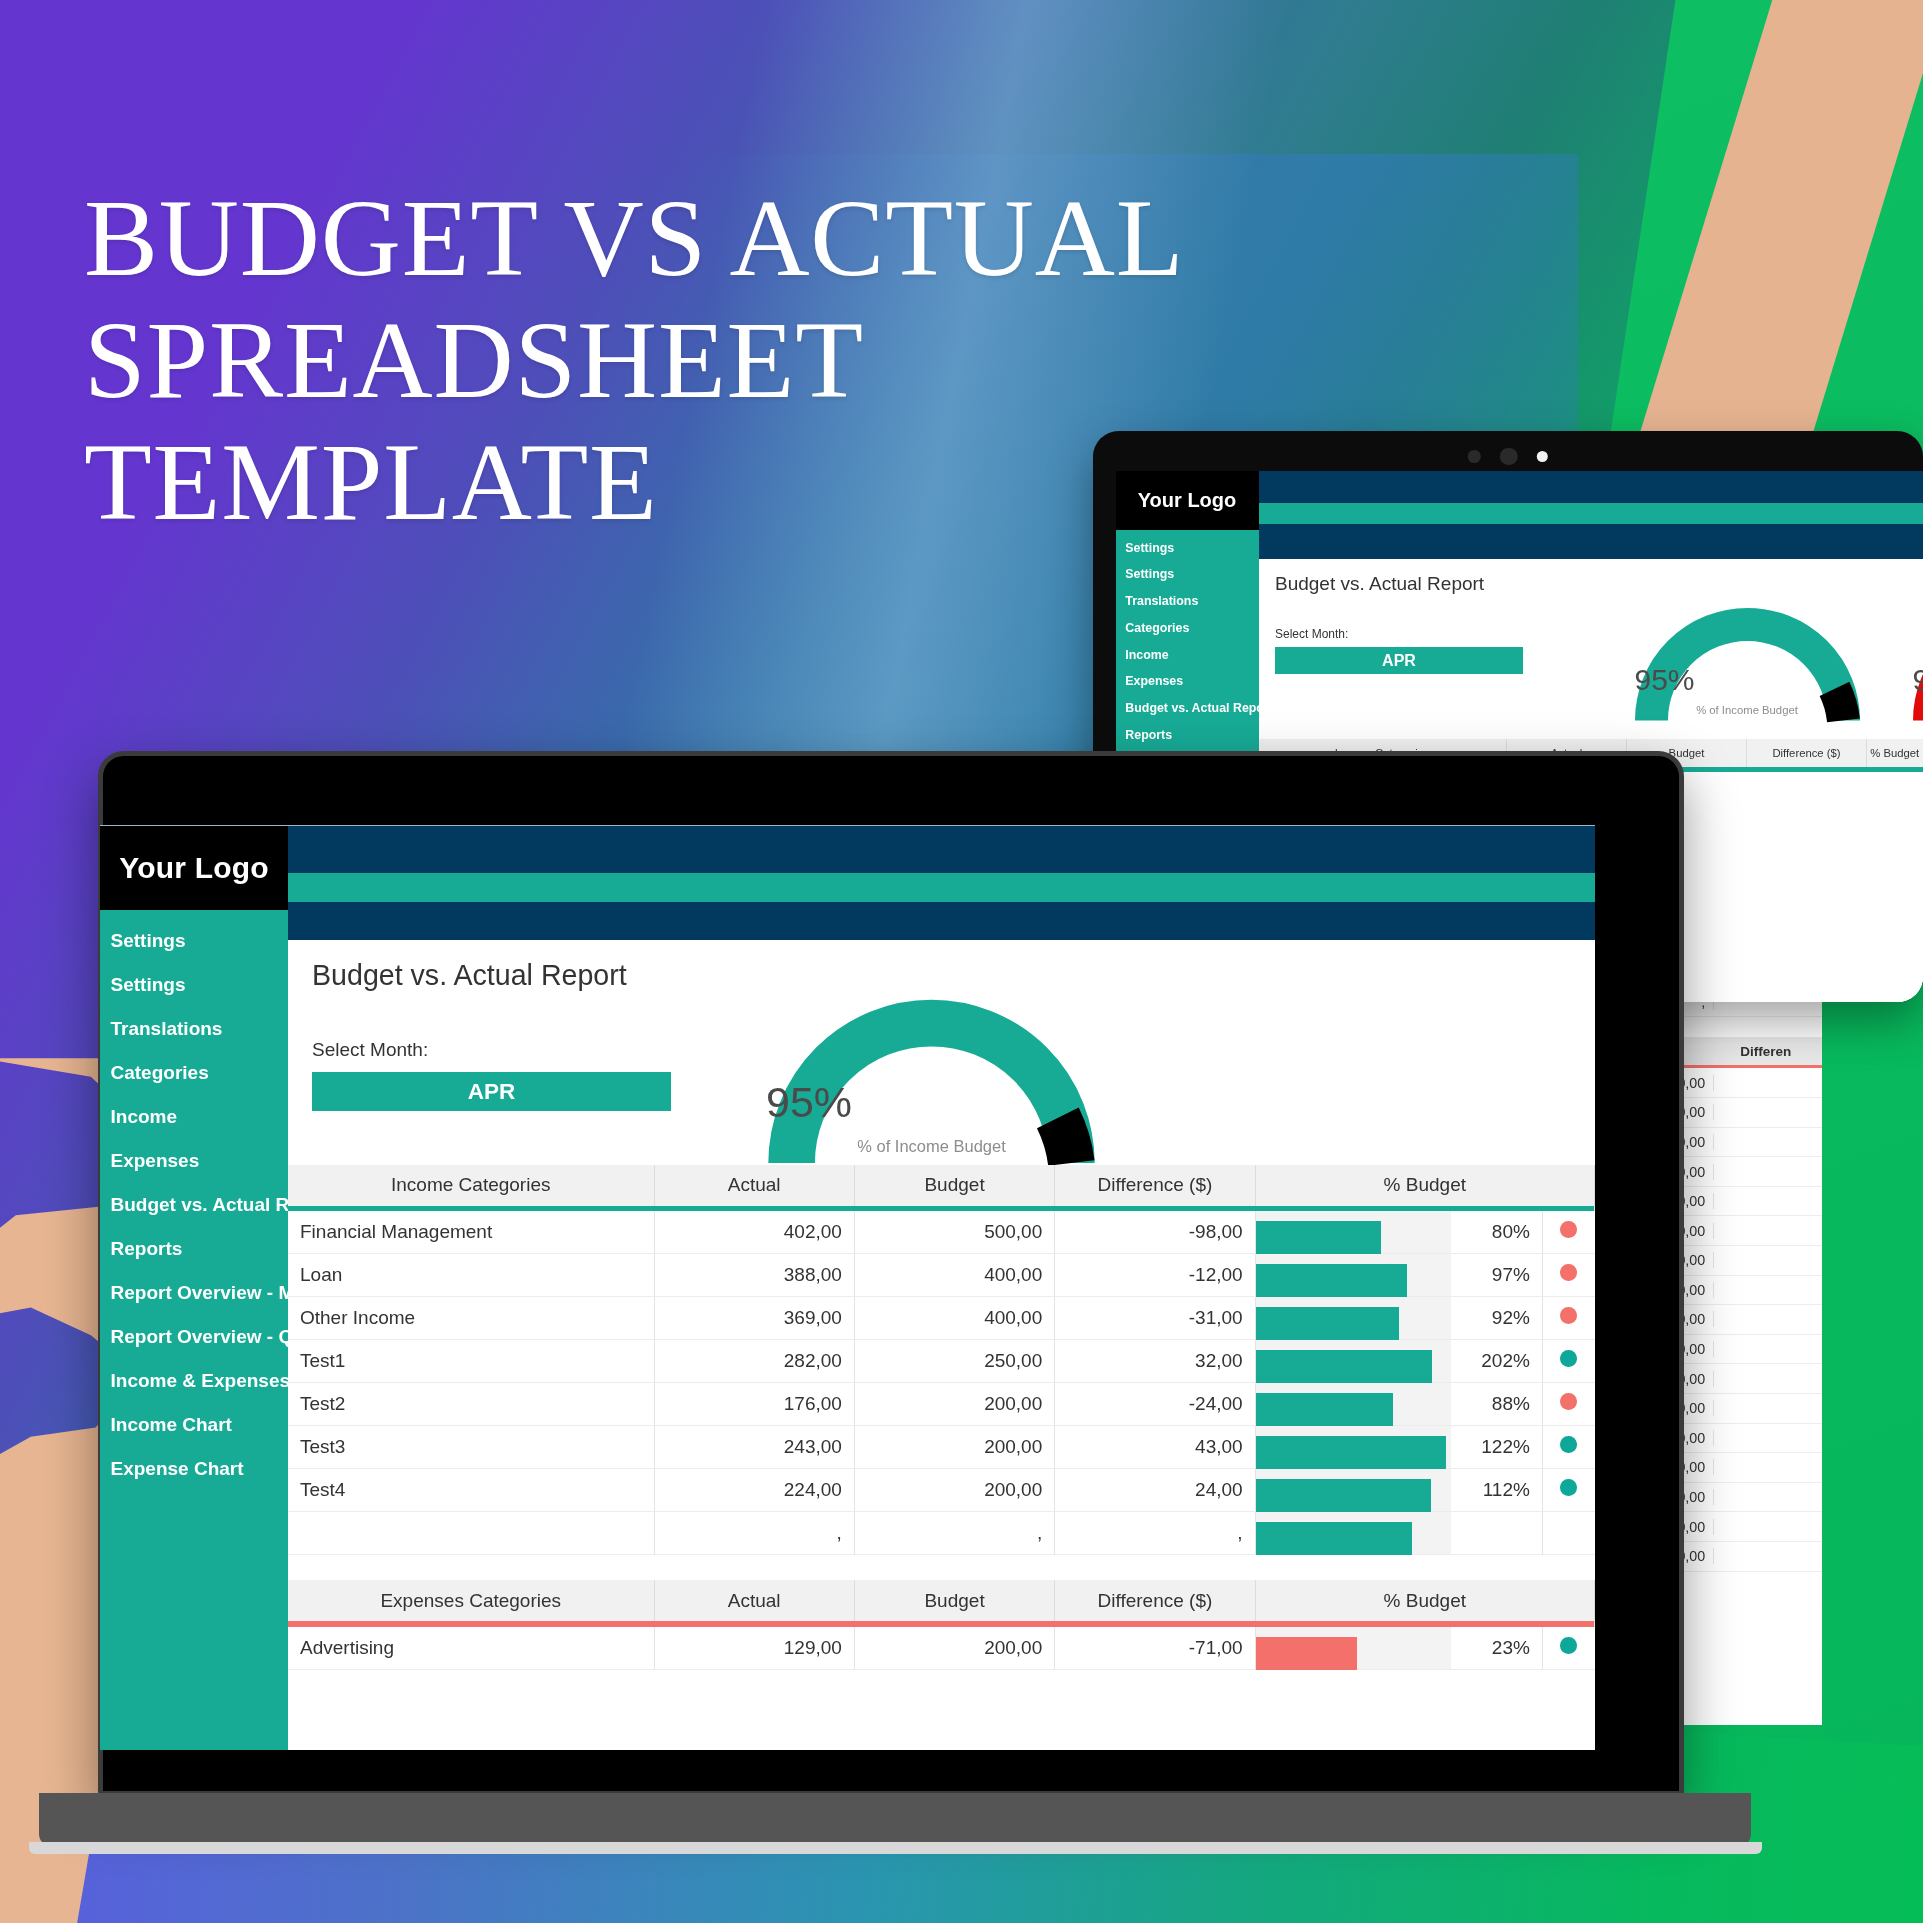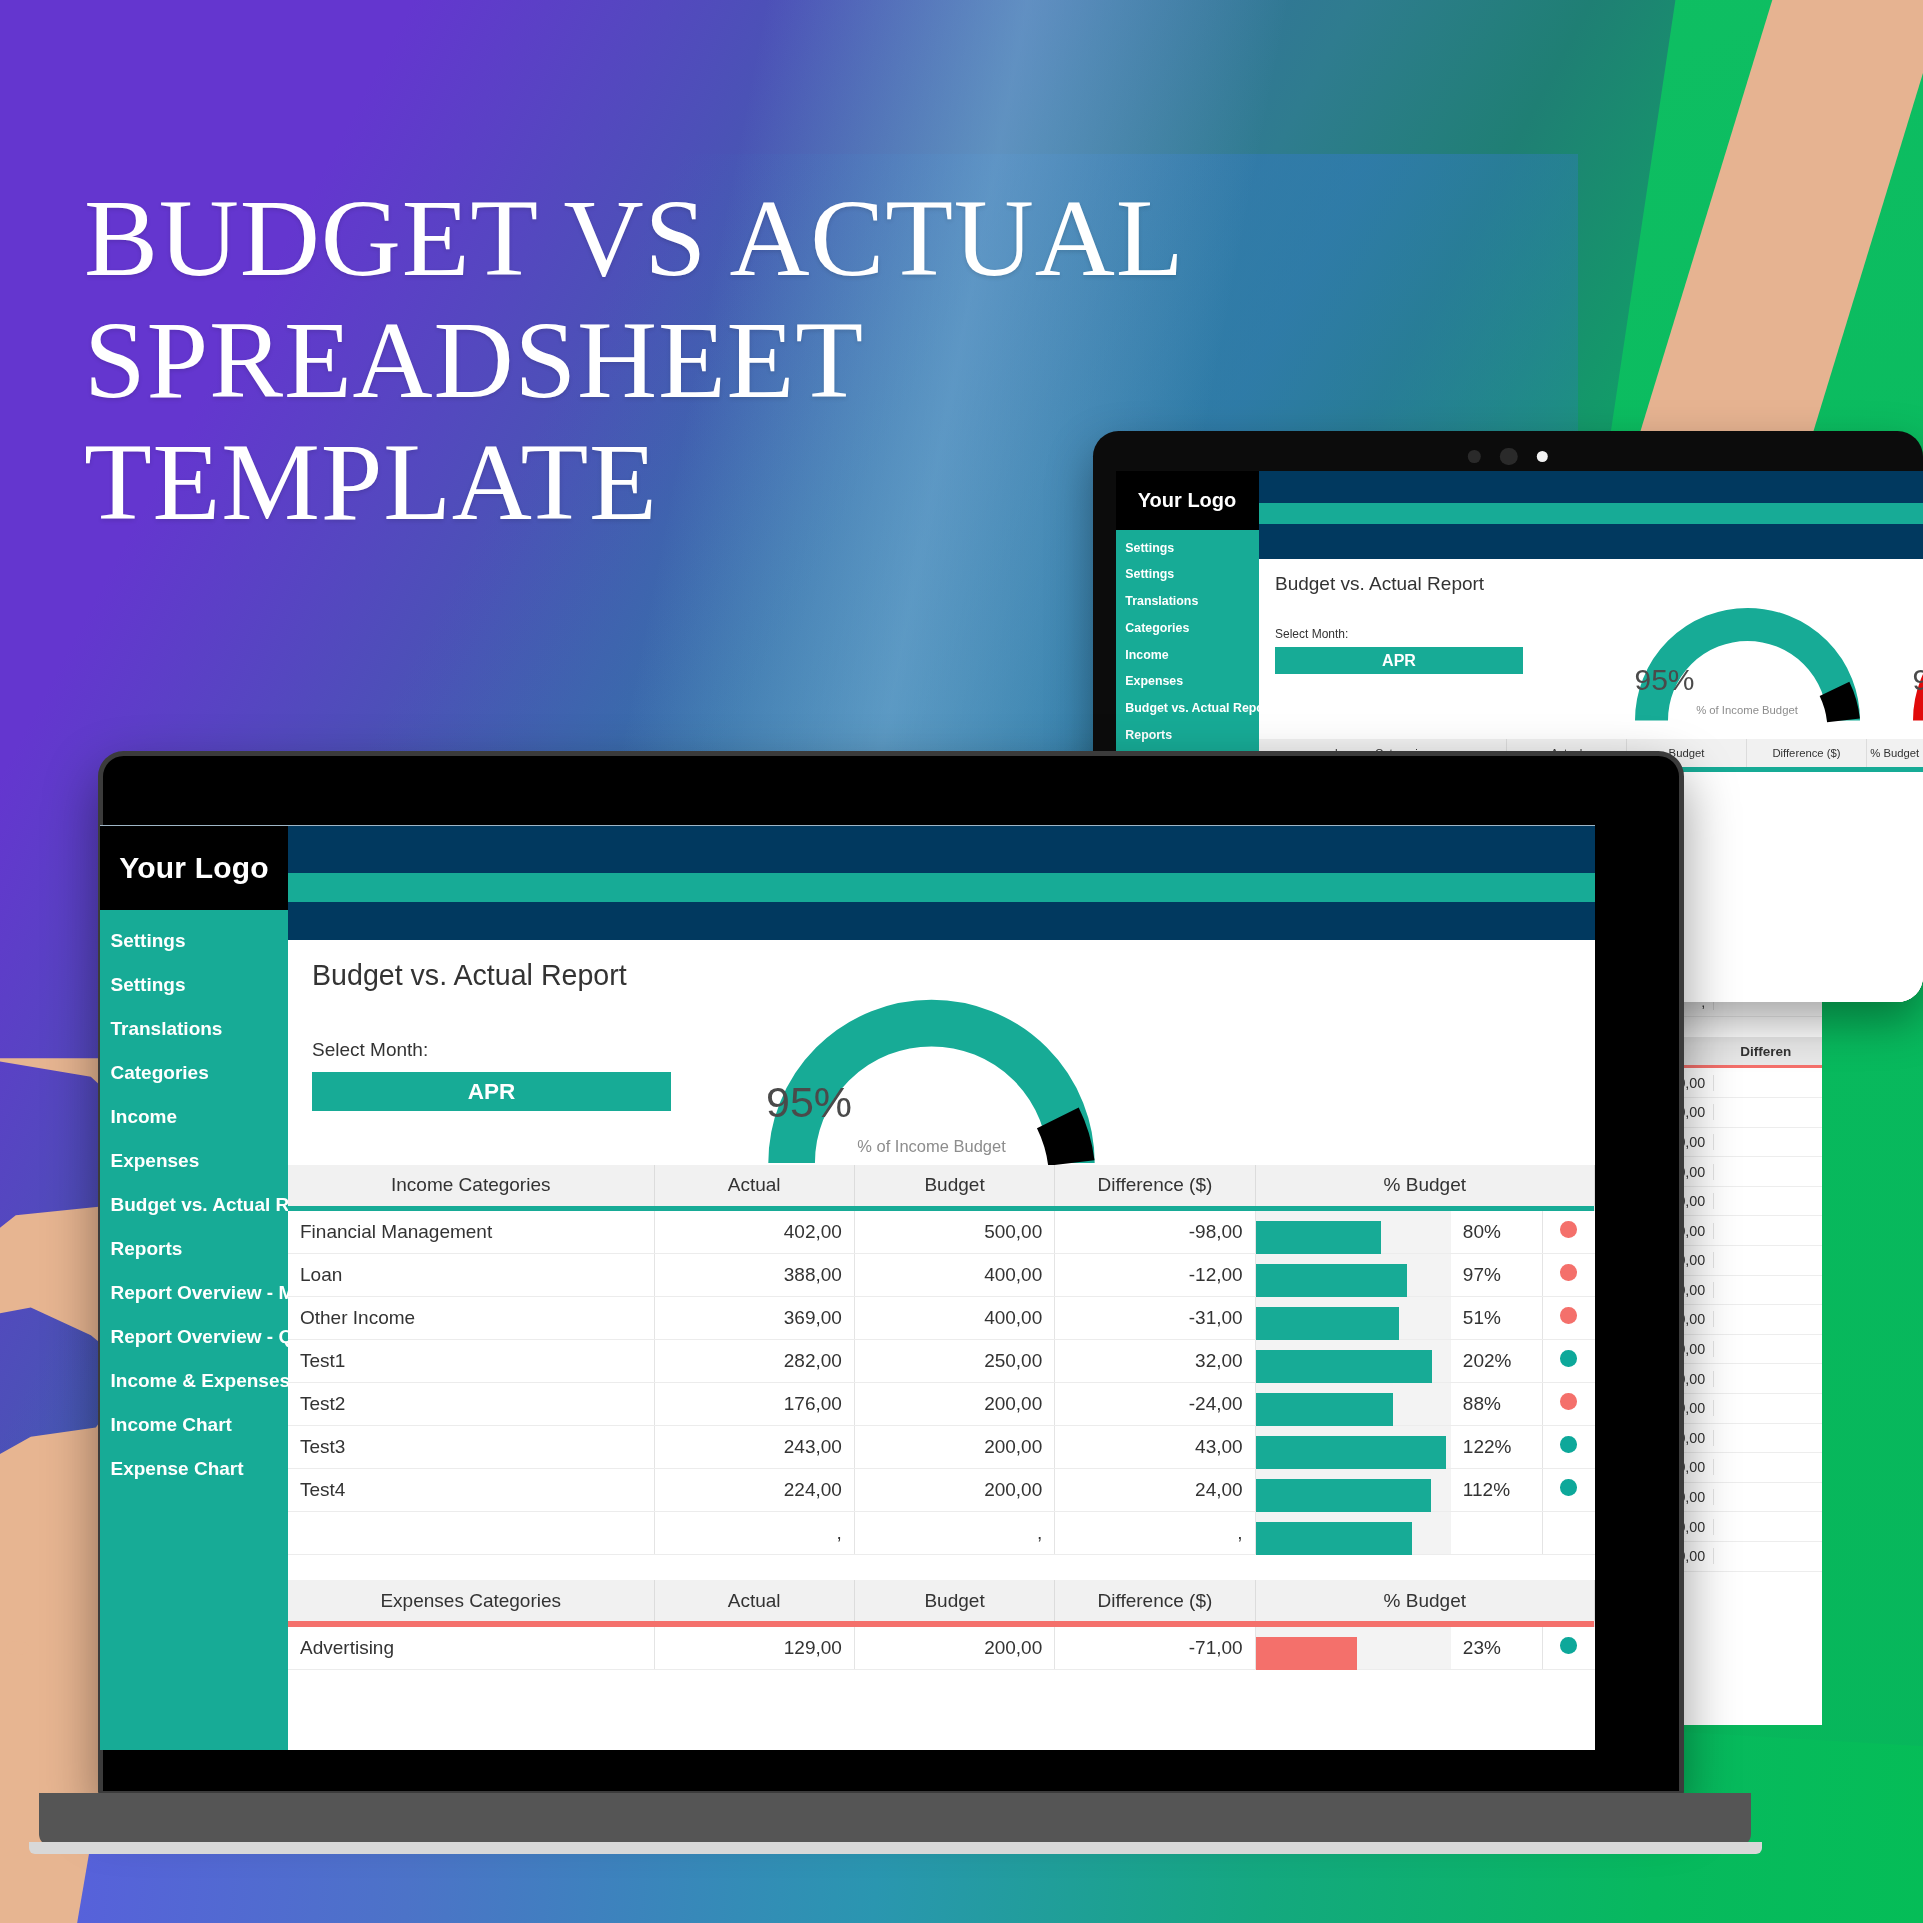--- a/index.html
+++ b/index.html
@@ -105,21 +105,21 @@
   .gauge-val{position:absolute;left:0;right:0;text-align:left;color:#4a4a4a;font-weight:400;}
   .gauge-cap{position:absolute;left:0;right:0;text-align:center;color:#8d8d8d;}
 
   
   table.sheet{border-collapse:collapse;width:100%;table-layout:fixed;}
   table.sheet th{background:#f1f1f1;color:#333;font-weight:400;border-right:0.8px solid #dcdcdc;}
   table.sheet td{border-right:0.8px solid #e4e4e4;border-bottom:0.8px solid #ececec;color:#333;background:#fff;}
   .num{text-align:right;}
   .bar-cell{padding:0 !important;position:relative;background:#f3f3f3 !important;border-right:none !important;}
   .bar-fill{height:100%;}
-  .pct{text-align:left;}
+  .pct{text-align:right;}
   .dot{display:inline-block;border-radius:50%;}
 
   
   #tablet{
     position:absolute;left:1093px;top:431px;width:830px;height:571px;
     background:#0c0c0c;border-radius:25.6px 25.6px 25.6px 25.6px;
     box-shadow:0 19.5px 45px rgba(0,0,0,.35);
     overflow:hidden;
   }
   #tablet .bezel-dots{position:absolute;top:16.5px;left:50%;transform:translateX(-50%);display:flex;gap:19.5px;align-items:center;}
@@ -518,21 +518,21 @@
                   <td style="text-align: center; border-right: none;"><span class="dot" style="width: 16.5px; height: 16.5px; background: rgb(244, 112, 107);"></span></td>
                 </tr>
                 <tr>
                   <td class="">Other Income</td>
                   <td class="num">369,00</td>
                   <td class="num">400,00</td>
                   <td class="num">-31,00</td>
                   <td class="bar-cell">
                     <div class="bar-fill" style="background: rgb(23, 171, 150); width: 73.6%; height: 78%; margin-top: 6%;"></div>
                   </td>
-                  <td class="pct">51%</td>
+                  <td class="pct">92%</td>
                   <td style="text-align: center; border-right: none;"><span class="dot" style="width: 16.5px; height: 16.5px; background: rgb(244, 112, 107);"></span></td>
                 </tr>
                 <tr>
                   <td class="">Test1</td>
                   <td class="num">282,00</td>
                   <td class="num">250,00</td>
                   <td class="num">32,00</td>
                   <td class="bar-cell">
                     <div class="bar-fill" style="background: rgb(23, 171, 150); width: 90.4%; height: 78%; margin-top: 6%;"></div>
                   </td>

